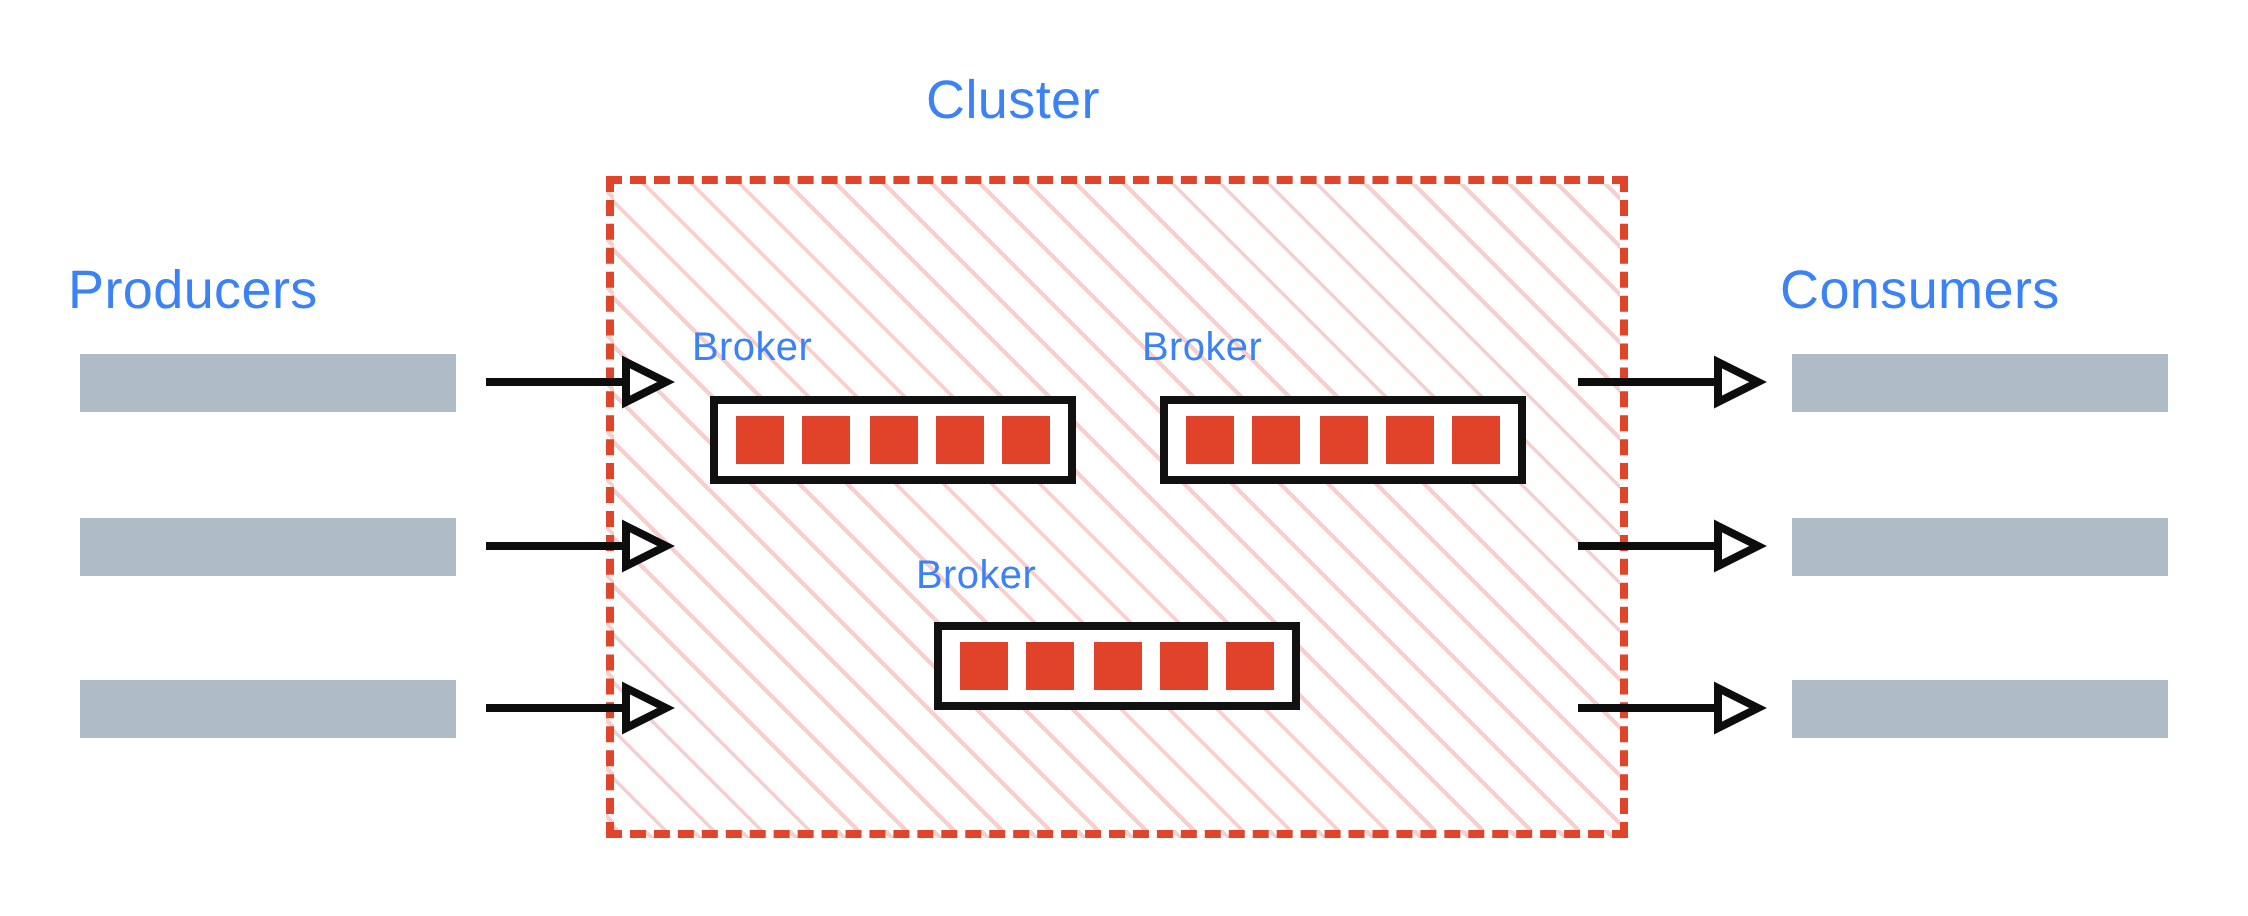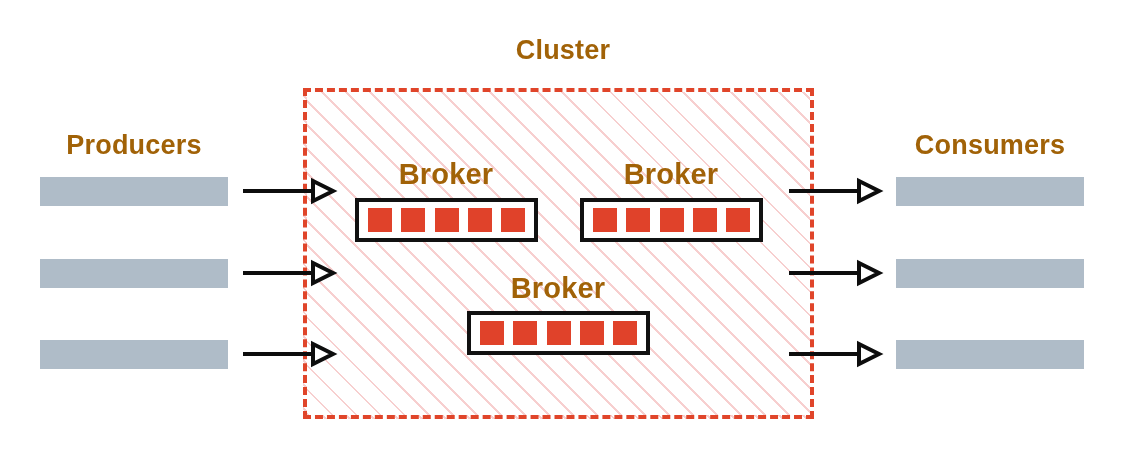--- a/index.html
+++ b/index.html
@@ -14,30 +14,30 @@
     position: relative;
     width: 1124px;
     height: 458px;
     background: #ffffff;
     overflow: hidden;
   }
 
   
   .label {
     position: absolute;
-    color: #a16207;
+    color: #3b82f6;
     font-family: "Liberation Sans", sans-serif;
-    font-weight: 700;
+    font-weight: 400;
     white-space: nowrap;
-    text-align: center;
+    text-align: left;
     letter-spacing: 0.2px;
     user-select: none;
   }
   .label.big   { font-size: 27px; line-height: 32px; }
-  .label.mid   { font-size: 29px; line-height: 27px; }
+  .label.mid   { font-size: 20px; line-height: 27px; }
 
   
   #cluster-box {
     position: absolute;
     left: 303px;
     top: 88px;
     width: 511px;
     height: 331px;
     box-sizing: border-box;
     border: 4px dashed #e0452a;

